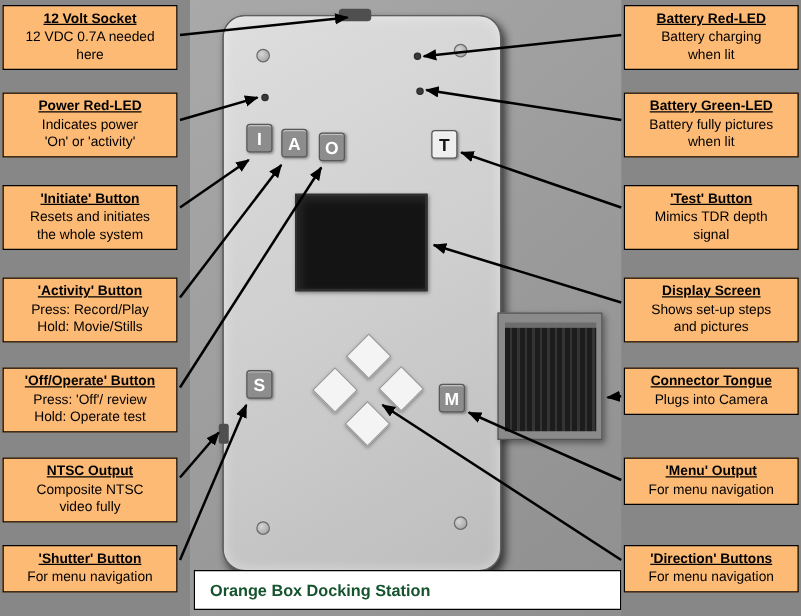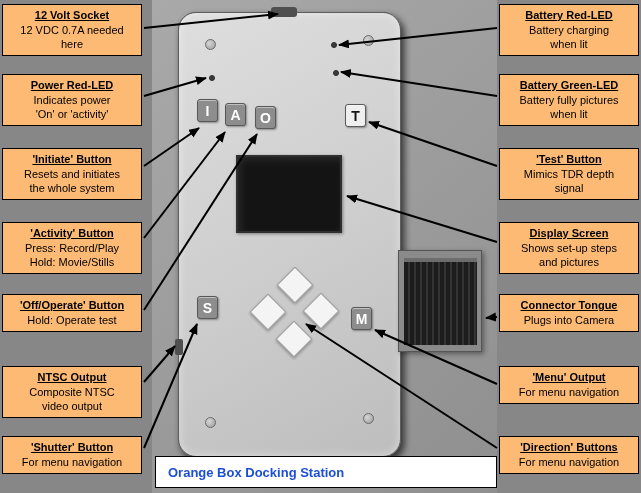--- a/index.html
+++ b/index.html
@@ -69,21 +69,21 @@
   .col-left  { left:2px; }
   .col-right { left:499px; }
   .c-title { font-size:11px; font-weight:bold; text-decoration:underline;
     line-height:15px; color:#000; }
   .c-line  { font-size:11px; line-height:14px; color:#000; }
   
   .caption {
     position:absolute; left:155px; top:456px; width:342px; height:32px;
     background:#ffffff; border:1px solid #000000; box-sizing:border-box;
     display:flex; align-items:center; padding-left:12px;
-    font-size:13px; font-weight:bold; color:#1d4ed8; z-index:3;
+    font-size:13px; font-weight:bold; color:#14532d; z-index:3;
   }
   
   .arrows { position:absolute; left:0; top:0; width:641px; height:493px;
     z-index:5; pointer-events:none; }
   .arrows line { stroke:#000; stroke-width:2; }
 </style>
 </head>
 <body>
 
 <div class="page">
@@ -146,26 +146,27 @@
     <div class="c-line">Indicates power</div>
     <div class="c-line">'On' or 'activity'</div>
   </div>
   <div class="callout col-left" style="top:222px">
     <div class="c-title">'Activity' Button</div>
     <div class="c-line">Press: Record/Play</div>
     <div class="c-line">Hold: Movie/Stills</div>
   </div>
   <div class="callout col-left" style="top:294px">
     <div class="c-title">'Off/Operate' Button</div>
+    <div class="c-line">Press: 'Off'/ review</div>
     <div class="c-line">Hold: Operate test</div>
   </div>
   <div class="callout col-left" style="top:366px">
     <div class="c-title">NTSC Output</div>
     <div class="c-line">Composite NTSC</div>
-    <div class="c-line">video output</div>
+    <div class="c-line">video fully</div>
   </div>
   <div class="callout col-left" style="top:436px">
     <div class="c-title">'Shutter' Button</div>
     <div class="c-line">For menu navigation</div>
   </div>
 
   <div class="callout col-right" style="top:4px">
     <div class="c-title">Battery Red-LED</div>
     <div class="c-line">Battery charging</div>
     <div class="c-line">when lit</div>

